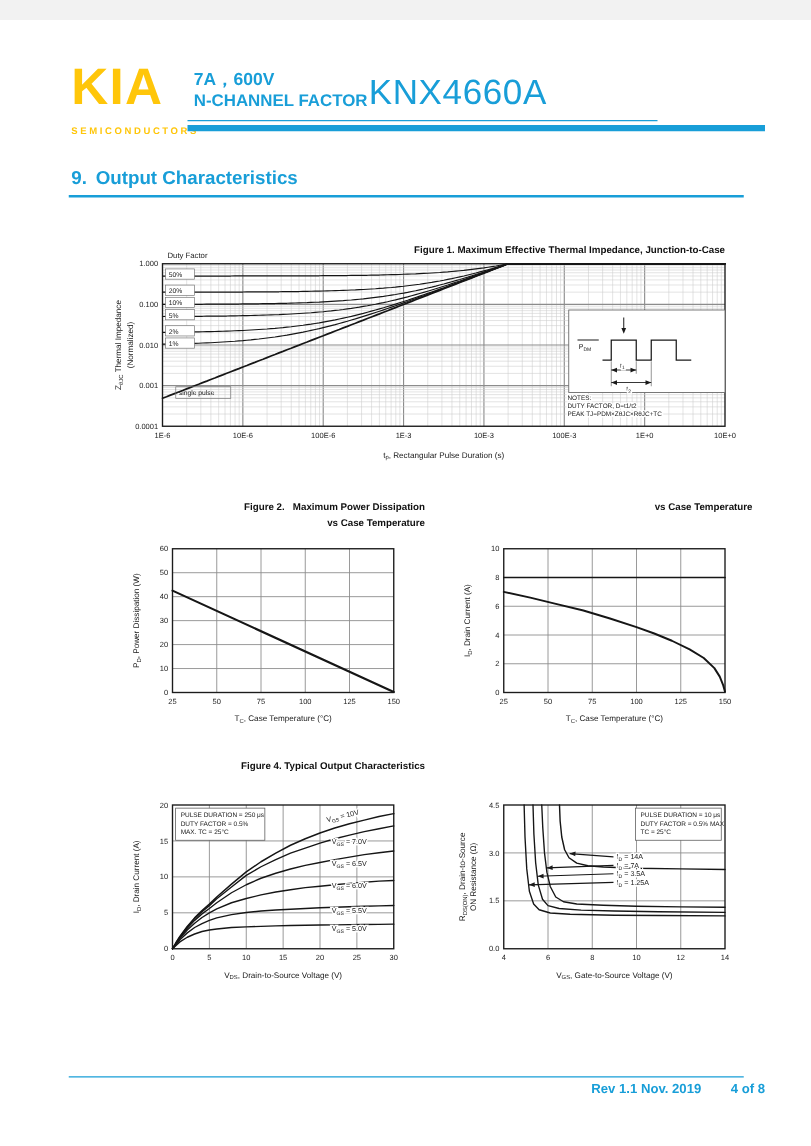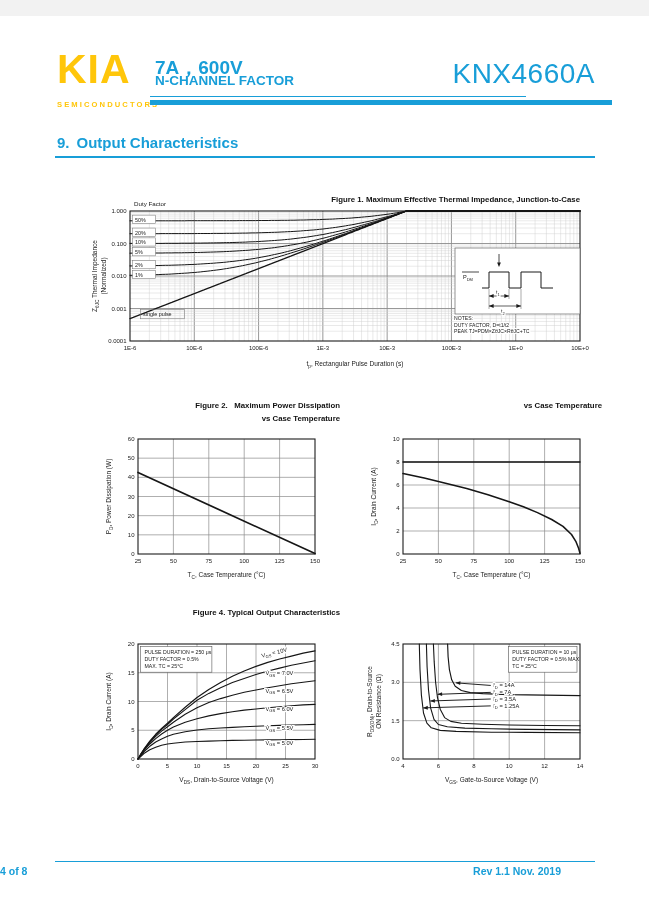--- a/index.html
+++ b/index.html
@@ -2,43 +2,43 @@
 <html><head>
 <meta charset="utf-8">
 <style>
   html,body{margin:0;padding:0;background:#f2f2f2}
   .page{position:relative;width:649px;height:917px;margin:16px auto;background:#ffffff;
         font-family:"Liberation Sans",sans-serif;overflow:hidden;
         --accent:#189ed8;--yellow:#ffc60a}
   .abs{position:absolute}
   #logo{left:57px;top:33px;font-size:41px;font-weight:bold;color:var(--yellow);letter-spacing:1px;line-height:1}
   #logoSub{left:57px;top:84px;font-size:7.6px;font-weight:bold;letter-spacing:2.1px;color:var(--yellow)}
-  #rating{left:155px;top:39px;font-size:19px;font-weight:bold;color:var(--accent)}
+  #rating{left:155px;top:39px;font-size:14px;font-weight:bold;color:var(--accent)}
   #family{left:155px;top:57px;font-size:13.5px;font-weight:bold;color:var(--accent)}
-  #partnum{left:295px;top:42px;width:300px;text-align:right;font-size:28px;color:var(--accent);letter-spacing:0.5px}
+  #partnum{left:295px;top:42px;width:300px;font-size:28px;color:var(--accent);letter-spacing:0.5px}
   #ruleThin{left:150px;top:80px;width:376px;height:1.4px;background:var(--accent)}
   #ruleThick{left:150px;top:84px;width:462px;height:4.6px;background:var(--accent)}
   #secTitle{left:57px;top:118px;font-size:15px;font-weight:bold;color:var(--accent)}
   #secTitle .sep{padding-right:7px}
   #secRule{left:55px;top:140px;width:540px;height:1.5px;background:var(--accent)}
   .figtitle{font-size:7.8px;font-weight:bold;color:#111;text-align:right;line-height:12.5px}
   .figtitle .t2{text-indent:26px}
   #f1t{left:130px;top:178px;width:450px}
   #f2t{left:100px;top:384px;width:240px}
   #f3t{left:362px;top:384px;width:240px}
   #f4t{left:100px;top:591px;width:240px}
   #f5t{left:362px;top:588px;width:240px}
   #c1{left:82px;top:183px}
   #c2{left:100px;top:413px}
   #c3{left:365px;top:413px}
   #c4{left:100px;top:618px}
   #c5{left:365px;top:618px}
   svg{font-family:"Liberation Sans",sans-serif}
   #footRule{left:55px;top:845px;width:540px;height:1.2px;background:var(--accent)}
-  #pageNum{left:0;top:849px;width:612px;text-align:left;font-size:10.5px;font-weight:bold;color:var(--accent)}
+  #pageNum{left:0;top:849px;width:612px;text-align:right;font-size:10.5px;font-weight:bold;color:var(--accent)}
   #revText{right:88px;top:849px;font-size:10.5px;font-weight:bold;color:var(--accent)}
 </style>
 </head>
 <body>
 
 <div class="page" style="--accent: #189ed8; --yellow: #ffc60a;">
 
   <div id="logo" class="abs">KIA</div>
   <div id="logoSub" class="abs">SEMICONDUCTORS</div>
   <div id="rating" class="abs">7A，600V</div>

